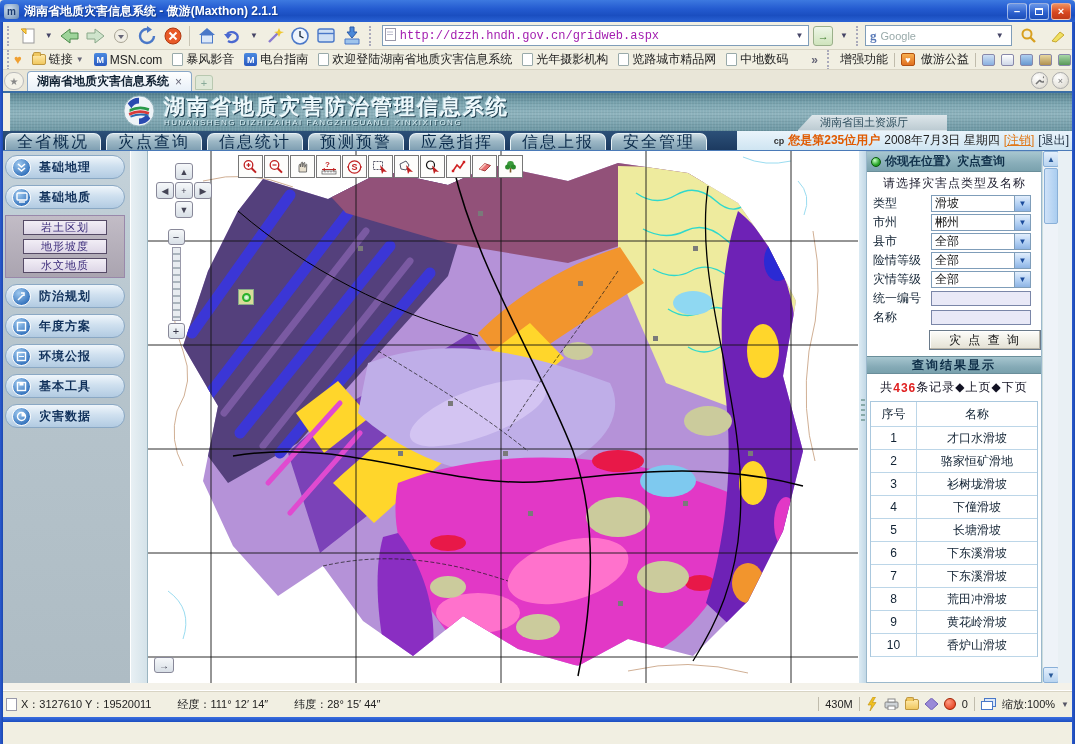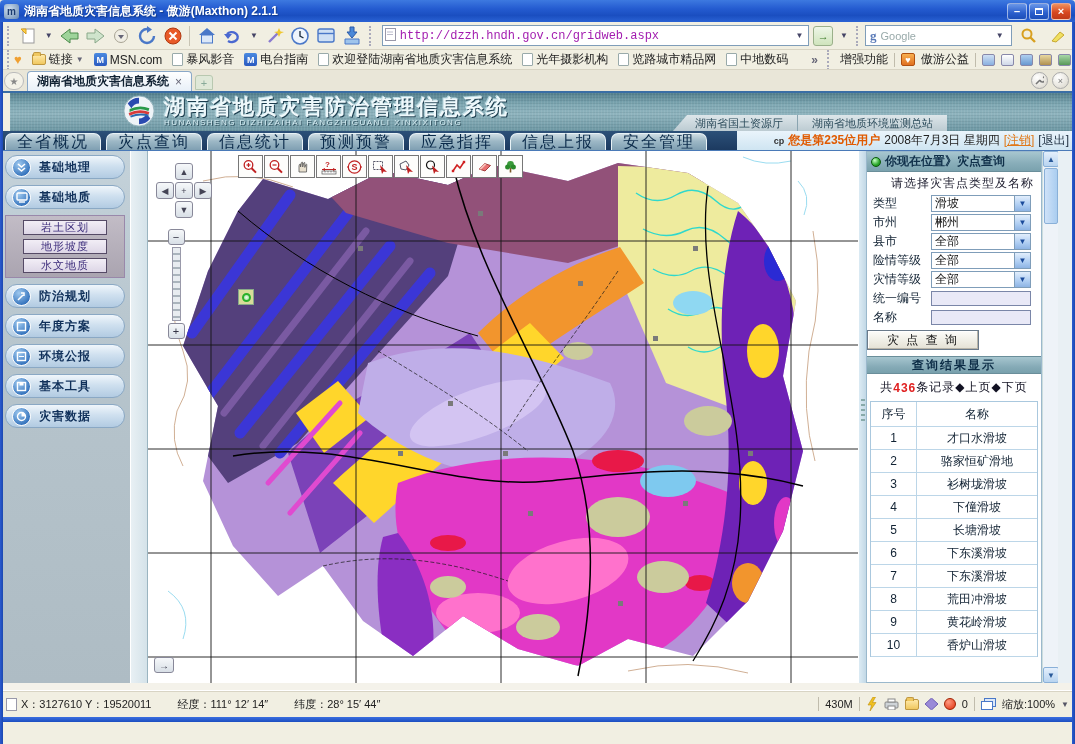--- a/index.html
+++ b/index.html
@@ -57,21 +57,21 @@
   .roundbtn{width:17px;height:17px;border-radius:50%;background:radial-gradient(circle at 35% 30%,#fff,#d8d4c8);border:1px solid #aaa;color:#777;font-size:9px;display:flex;align-items:center;justify-content:center;}
   .blue-sep{height:2px;background:#3a6ea5;}
 
   
   .banner{height:38px;background:linear-gradient(180deg,#54808e 0%,#7fa8b3 30%,#8fb4be 55%,#6d97a3 100%);position:relative;overflow:hidden;margin-left:10px;}
   .banner .pat{position:absolute;inset:0;background:repeating-linear-gradient(90deg,rgba(255,255,255,.07) 0 1px,transparent 1px 3px),repeating-linear-gradient(0deg,rgba(0,30,40,.08) 0 1px,transparent 1px 3px);}
   .banner-inner{position:absolute;left:112px;top:1px;display:flex;align-items:center;gap:8px;}
   .logo{width:34px;height:34px;}
   .btitle{color:#eef8fb;font-size:21px;font-weight:bold;letter-spacing:2px;text-shadow:1px 1px 0 #1c3d4e,-1px -1px 0 #b8d8e0;line-height:22px;}
   .bsub{color:#d5ecf2;font-size:8px;letter-spacing:1.5px;text-shadow:1px 1px 0 #2a4a58;}
-  .banner-links{position:absolute;right:128px;bottom:0;display:flex;height:16px;}
+  .banner-links{position:absolute;right:128px;bottom:0;display:flex;height:16px;flex-direction:column;}
   .blink{background:linear-gradient(180deg,#dde6ea,#bccbd2);color:#2a4a5a;font-size:11px;display:flex;align-items:center;padding:0 14px;}
   .blink.first{clip-path:polygon(14px 0,100% 0,100% 100%,0 100%);padding-left:22px;}
   .blink-div{width:1px;background:#8aa4b0;}
 
   
   .navrow{height:19px;display:flex;}
   .navtabs{width:737px;background:linear-gradient(180deg,#2c5078,#1c3a60);display:flex;align-items:flex-end;padding-left:5px;gap:5px;}
   .navtab{height:17px;min-width:96px;padding:0 10px;border-radius:7px 7px 0 0;background:linear-gradient(180deg,#cfdde4 0%,#9db8c6 45%,#7f9fb2 100%);border:1px solid #e8f2f6;border-bottom:none;color:#0a2a4a;font-weight:normal;font-size:16px;display:flex;align-items:center;justify-content:center;letter-spacing:2px;}
   .userbar{flex:1;background:linear-gradient(180deg,#eaf4fb,#cfe5f2);display:flex;align-items:center;justify-content:flex-end;padding-right:6px;gap:4px;font-size:12px;white-space:nowrap;}
   .userbar .cp{font-size:9px;font-weight:bold;color:#333;}
@@ -102,28 +102,28 @@
   .map-marker{position:absolute;left:90px;top:138px;width:16px;height:16px;background:#d8dc9a;border:1px solid #8a8;display:flex;align-items:center;justify-content:center;}
   .map-marker .ring{width:9px;height:9px;border-radius:50%;border:2px solid #2ab02a;background:radial-gradient(#eaffea,#9ad89a);}
   .expand-btn{position:absolute;left:6px;bottom:10px;width:20px;height:16px;border:1px solid #889;border-radius:3px;background:linear-gradient(180deg,#f6f8fa,#d8dfe6);color:#334;font-size:10px;display:flex;align-items:center;justify-content:center;}
 
   .splitter{position:absolute;left:858px;top:0;width:8px;height:532px;background:linear-gradient(90deg,#dcebf4,#c2d8e6);border-left:1px solid #fff;}
   .splitter .knurl{position:absolute;left:2px;top:248px;width:4px;height:22px;background:repeating-linear-gradient(180deg,#8aa 0 2px,transparent 2px 5px);}
 
   .rpanel{position:absolute;left:866px;top:0;width:176px;height:532px;background:#fff;border:1px solid #9ab8cc;}
   .locbar{height:20px;background:linear-gradient(180deg,#a7c6cf 0%,#88adb9 60%,#7aa2ae 100%);border-bottom:1px solid #6a8e9a;display:flex;align-items:center;gap:4px;padding:6px 4px;font-weight:bold;color:#10304a;font-size:12px;}
   .gdot{width:10px;height:10px;border-radius:50%;background:radial-gradient(circle at 35% 30%,#c8ffc8,#2aa82a 60%,#187a18);border:1px solid #0a5a0a;}
-  .instruction{height:22px;display:flex;align-items:center;padding-left:24px;color:#223;letter-spacing:1px;}
+  .instruction{height:22px;display:flex;align-items:center;padding-left:16px;color:#223;letter-spacing:1px;}
   .frow{height:18px;display:flex;align-items:center;padding-left:6px;margin-bottom:1px;}
   .flabel{width:58px;color:#123;font-size:12px;}
   .fsel{width:100px;height:17px;background:#fff;border:1px solid #7f9db9;display:flex;align-items:center;}
   .fsel .val{flex:1;padding-left:3px;color:#111;}
   .fsel .sbtnx{width:16px;height:100%;background:linear-gradient(180deg,#e2eefc,#aecdf2 60%,#8eb4e4);border-left:1px solid #7f9db9;color:#1a4a9a;font-size:8px;display:flex;align-items:center;justify-content:center;}
   .finput{width:100px;height:15px;background:#e9e9f7;border:1px solid #7a86a8;}
-  .btnrow{height:26px;display:flex;align-items:center;justify-content:flex-start;}
+  .btnrow{height:26px;display:flex;align-items:center;justify-content:flex-end;}
   .qbtn{width:112px;height:20px;background:linear-gradient(180deg,#fdfdfa,#e4e1d4);border:1px solid #6a7a8a;box-shadow:inset -1px -1px 0 #b8b4a8,inset 1px 1px 0 #fff;color:#111;font-size:12px;letter-spacing:2px;display:flex;align-items:center;justify-content:center;}
   .resbar{height:18px;margin-top:3px;background:linear-gradient(180deg,#a7c6cf 0%,#86abb7 60%,#78a0ac 100%);border-top:1px solid #6a8e9a;border-bottom:1px solid #6a8e9a;display:flex;align-items:center;justify-content:center;font-weight:bold;color:#0c2c46;letter-spacing:2px;}
   .pagerow{height:27px;display:flex;align-items:center;justify-content:center;color:#112;letter-spacing:1px;}
   .pagerow .red{color:#e02020;font-weight:bold;}
   .rtable{margin:0 3px;border:1px solid #aac8de;border-bottom:none;}
   .trow{display:flex;border-bottom:1px solid #bcd6e8;height:23px;align-items:center;}
   .trow.head{height:25px;font-weight:normal;color:#123;background:#fff;}
   .c-no{width:46px;text-align:center;border-right:1px solid #bcd6e8;align-self:stretch;display:flex;align-items:center;justify-content:center;color:#123;}
   .c-name{flex:1;text-align:center;color:#123;}
 

